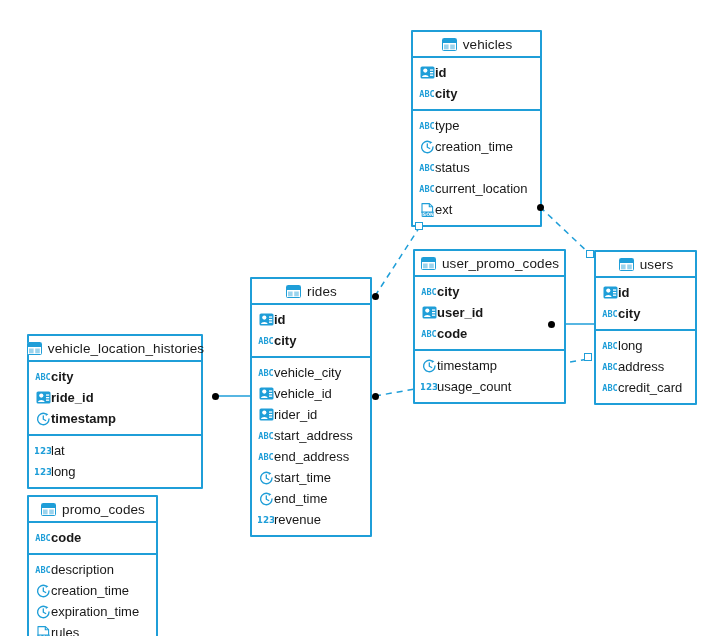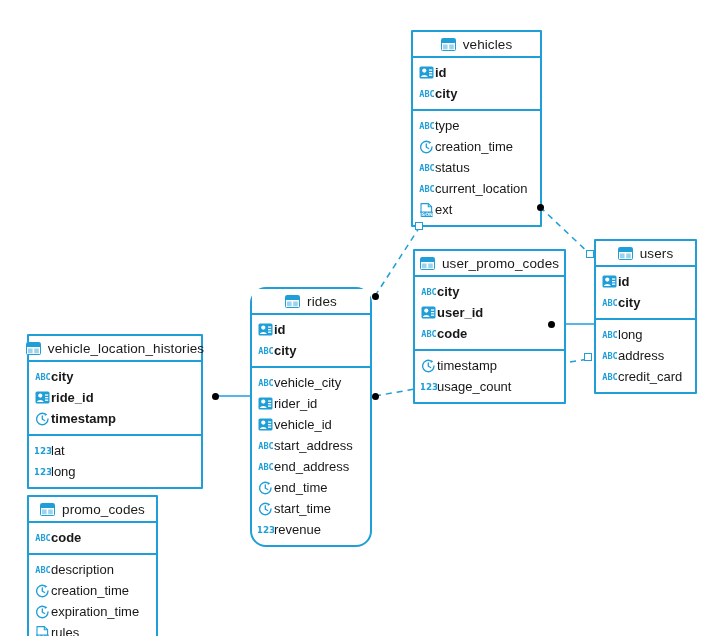--- a/index.html
+++ b/index.html
@@ -70,21 +70,21 @@
   }
   .field-row.pk .field-label {
     font-weight: bold;
   }
   .ic {
     flex: 0 0 auto;
     width: 16px;
     height: 16px;
     display: inline-flex;
     align-items: center;
-    justify-content: flex-start;
+    justify-content: flex-end;
   }
   .ic svg { display: block; }
   .dot {
     position: absolute;
     width: 7px;
     height: 7px;
     background: #000000;
     border-radius: 50%;
   }
   .diamond {
@@ -247,21 +247,21 @@
         <div class="field-row">
           <span class="ic">
             <svg width="16" height="11" viewBox="0 0 16 11">
               <text x="8" y="9.2" font-family="DejaVu Sans, sans-serif" font-size="8.8" font-weight="bold" fill="#1f9ed8" text-anchor="middle">123</text>
             </svg>
           </span>
           <span class="field-label">usage_count</span>
         </div>
       </div>
     </div>
-    <div class="table-box" style="left: 594px; top: 239px; width: 103px;">
+    <div class="table-box" style="left: 594px; top: 250px; width: 103px;">
       <div class="tbl-header">
         <span class="ic">
           <svg width="15" height="13" viewBox="0 0 15 13">
             <rect x="0.5" y="0.5" width="14" height="12" rx="1" fill="#ffffff" stroke="#1f9ed8"></rect>
             <rect x="1" y="1" width="13" height="4" fill="#1f9ed8"></rect>
             <rect x="2" y="6.5" width="4.6" height="4.8" fill="#1f9ed8" opacity="0.45"></rect>
             <rect x="8.2" y="6.5" width="4.6" height="4.8" fill="#1f9ed8" opacity="0.45"></rect>
           </svg>
         </span>
         <span class="tbl-title">users</span>
@@ -309,21 +309,21 @@
         <div class="field-row">
           <span class="ic">
             <svg width="16" height="11" viewBox="0 0 16 11">
               <text x="8" y="9" font-family="DejaVu Sans Mono, monospace" font-size="8.6" font-weight="bold" fill="#1f9ed8" text-anchor="middle">ABC</text>
             </svg>
           </span>
           <span class="field-label">credit_card</span>
         </div>
       </div>
     </div>
-    <div class="table-box" style="left: 250px; top: 287px; width: 122px; border-radius: 16px;">
+    <div class="table-box" style="left: 250px; top: 277px; width: 122px;">
       <div class="tbl-header">
         <span class="ic">
           <svg width="15" height="13" viewBox="0 0 15 13">
             <rect x="0.5" y="0.5" width="14" height="12" rx="1" fill="#ffffff" stroke="#1f9ed8"></rect>
             <rect x="1" y="1" width="13" height="4" fill="#1f9ed8"></rect>
             <rect x="2" y="6.5" width="4.6" height="4.8" fill="#1f9ed8" opacity="0.45"></rect>
             <rect x="8.2" y="6.5" width="4.6" height="4.8" fill="#1f9ed8" opacity="0.45"></rect>
           </svg>
         </span>
         <span class="tbl-title">rides</span>
@@ -364,37 +364,37 @@
           <span class="ic">
             <svg width="15" height="13" viewBox="0 0 15 13">
               <rect x="0.5" y="0.5" width="14" height="12" rx="1.6" fill="#1f9ed8"></rect>
               <circle cx="5.3" cy="4.6" r="2.1" fill="#ffffff"></circle>
               <path d="M1.9 11 C2.4 8.2 8.2 8.2 8.7 11 Z" fill="#ffffff"></path>
               <rect x="10" y="3.4" width="3.2" height="1.3" fill="#ffffff"></rect>
               <rect x="10" y="6" width="3.2" height="1.3" fill="#ffffff"></rect>
               <rect x="10" y="8.5" width="3.2" height="1.3" fill="#ffffff"></rect>
             </svg>
           </span>
+          <span class="field-label">vehicle_id</span>
+        </div>
+        <div class="field-row">
+          <span class="ic">
+            <svg width="15" height="13" viewBox="0 0 15 13">
+              <rect x="0.5" y="0.5" width="14" height="12" rx="1.6" fill="#1f9ed8"></rect>
+              <circle cx="5.3" cy="4.6" r="2.1" fill="#ffffff"></circle>
+              <path d="M1.9 11 C2.4 8.2 8.2 8.2 8.7 11 Z" fill="#ffffff"></path>
+              <rect x="10" y="3.4" width="3.2" height="1.3" fill="#ffffff"></rect>
+              <rect x="10" y="6" width="3.2" height="1.3" fill="#ffffff"></rect>
+              <rect x="10" y="8.5" width="3.2" height="1.3" fill="#ffffff"></rect>
+            </svg>
+          </span>
           <span class="field-label">rider_id</span>
         </div>
         <div class="field-row">
           <span class="ic">
-            <svg width="15" height="13" viewBox="0 0 15 13">
-              <rect x="0.5" y="0.5" width="14" height="12" rx="1.6" fill="#1f9ed8"></rect>
-              <circle cx="5.3" cy="4.6" r="2.1" fill="#ffffff"></circle>
-              <path d="M1.9 11 C2.4 8.2 8.2 8.2 8.7 11 Z" fill="#ffffff"></path>
-              <rect x="10" y="3.4" width="3.2" height="1.3" fill="#ffffff"></rect>
-              <rect x="10" y="6" width="3.2" height="1.3" fill="#ffffff"></rect>
-              <rect x="10" y="8.5" width="3.2" height="1.3" fill="#ffffff"></rect>
-            </svg>
-          </span>
-          <span class="field-label">vehicle_id</span>
-        </div>
-        <div class="field-row">
-          <span class="ic">
             <svg width="16" height="11" viewBox="0 0 16 11">
               <text x="8" y="9" font-family="DejaVu Sans Mono, monospace" font-size="8.6" font-weight="bold" fill="#1f9ed8" text-anchor="middle">ABC</text>
             </svg>
           </span>
           <span class="field-label">start_address</span>
         </div>
         <div class="field-row">
           <span class="ic">
             <svg width="16" height="11" viewBox="0 0 16 11">
               <text x="8" y="9" font-family="DejaVu Sans Mono, monospace" font-size="8.6" font-weight="bold" fill="#1f9ed8" text-anchor="middle">ABC</text>
@@ -403,31 +403,31 @@
           <span class="field-label">end_address</span>
         </div>
         <div class="field-row">
           <span class="ic">
             <svg width="15" height="14" viewBox="0 0 15 14">
               <path d="M13 7 A5.7 5.7 0 1 1 9.6 1.8" fill="none" stroke="#1f9ed8" stroke-width="1.35" stroke-linecap="round"></path>
               <path d="M9.4 0.9 L12.4 2.2 L9.9 3.9 Z" fill="#1f9ed8"></path>
               <path d="M7.3 3.8 L7.3 7.2 L9.7 8.5" fill="none" stroke="#1f9ed8" stroke-width="1.3" stroke-linecap="round" stroke-linejoin="round"></path>
             </svg>
           </span>
+          <span class="field-label">start_time</span>
+        </div>
+        <div class="field-row">
+          <span class="ic">
+            <svg width="15" height="14" viewBox="0 0 15 14">
+              <path d="M13 7 A5.7 5.7 0 1 1 9.6 1.8" fill="none" stroke="#1f9ed8" stroke-width="1.35" stroke-linecap="round"></path>
+              <path d="M9.4 0.9 L12.4 2.2 L9.9 3.9 Z" fill="#1f9ed8"></path>
+              <path d="M7.3 3.8 L7.3 7.2 L9.7 8.5" fill="none" stroke="#1f9ed8" stroke-width="1.3" stroke-linecap="round" stroke-linejoin="round"></path>
+            </svg>
+          </span>
           <span class="field-label">end_time</span>
-        </div>
-        <div class="field-row">
-          <span class="ic">
-            <svg width="15" height="14" viewBox="0 0 15 14">
-              <path d="M13 7 A5.7 5.7 0 1 1 9.6 1.8" fill="none" stroke="#1f9ed8" stroke-width="1.35" stroke-linecap="round"></path>
-              <path d="M9.4 0.9 L12.4 2.2 L9.9 3.9 Z" fill="#1f9ed8"></path>
-              <path d="M7.3 3.8 L7.3 7.2 L9.7 8.5" fill="none" stroke="#1f9ed8" stroke-width="1.3" stroke-linecap="round" stroke-linejoin="round"></path>
-            </svg>
-          </span>
-          <span class="field-label">start_time</span>
         </div>
         <div class="field-row">
           <span class="ic">
             <svg width="16" height="11" viewBox="0 0 16 11">
               <text x="8" y="9.2" font-family="DejaVu Sans, sans-serif" font-size="8.8" font-weight="bold" fill="#1f9ed8" text-anchor="middle">123</text>
             </svg>
           </span>
           <span class="field-label">revenue</span>
         </div>
       </div>

